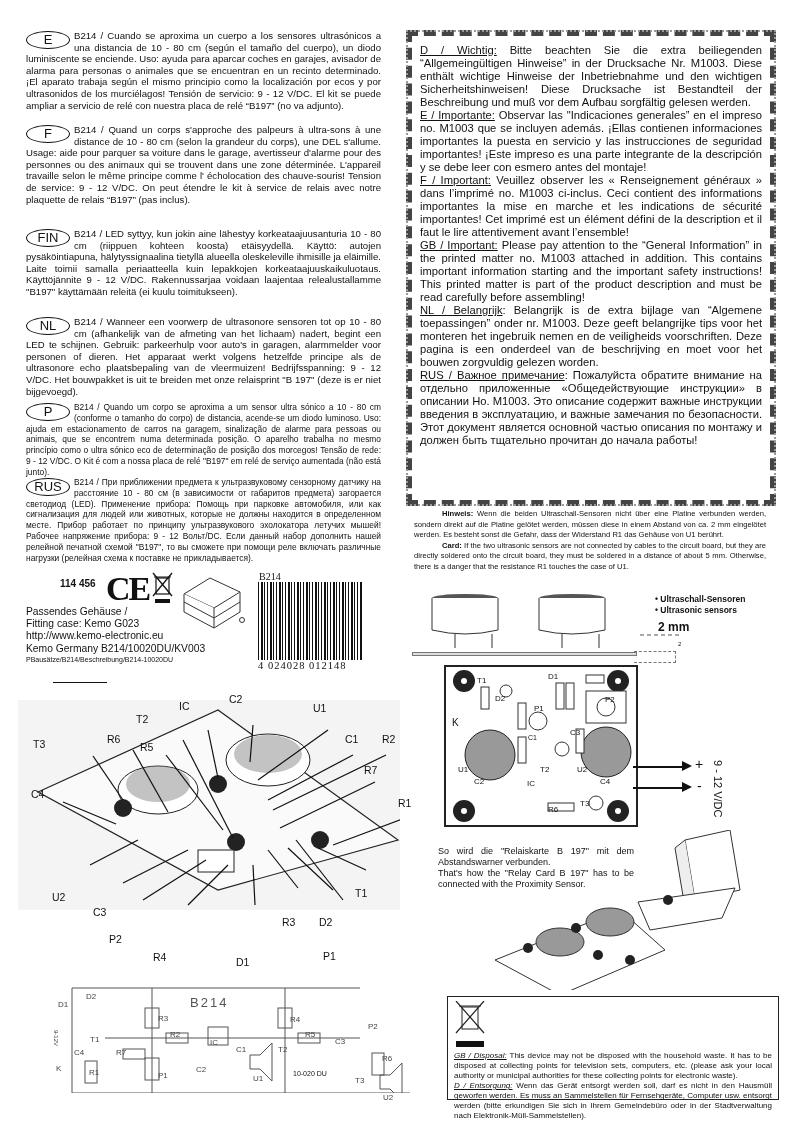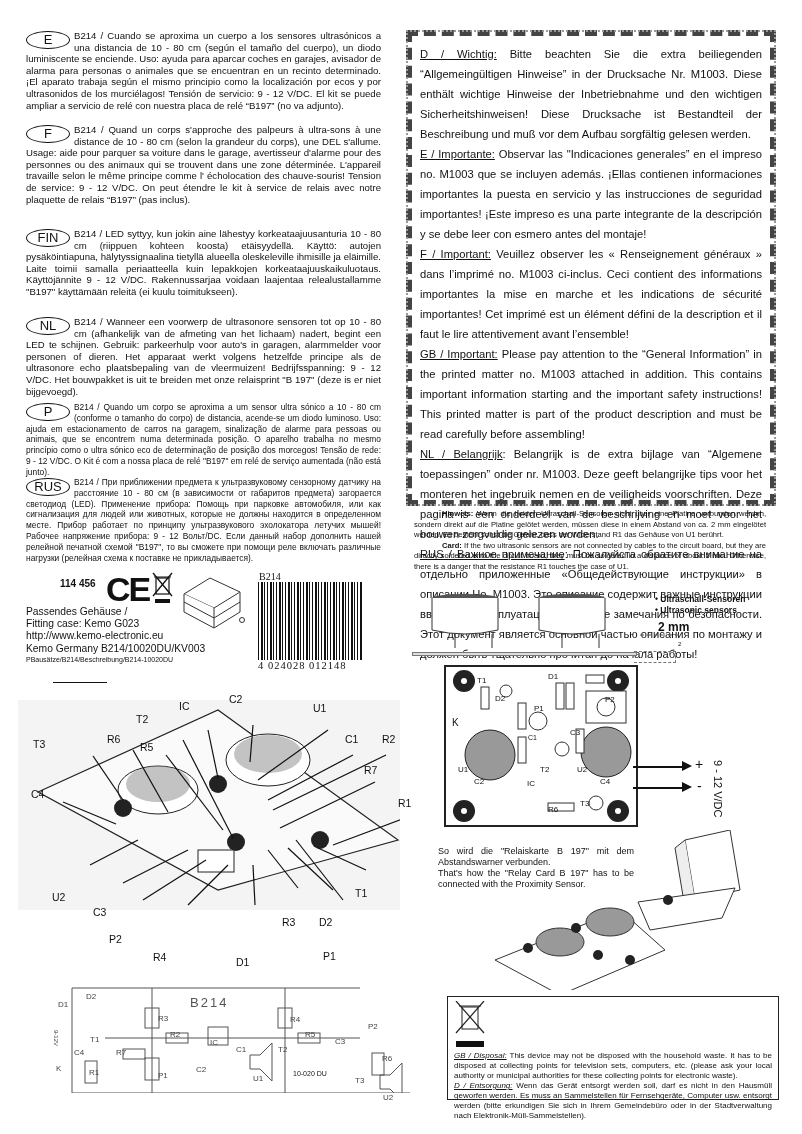--- a/index.html
+++ b/index.html
@@ -5,21 +5,21 @@
   * { box-sizing: border-box; margin: 0; padding: 0; }
   body { width: 802px; height: 1134px; background: #fff; position: relative; overflow: hidden;
          font-family: "Liberation Sans", sans-serif; color: #111; }
   .abs { position: absolute; }
   .lang-block { position: absolute; left: 26px; width: 355px; font-size: 9.6px; line-height: 11.6px; text-align: justify; }
   .lang-block.small { font-size: 8.4px; line-height: 10.8px; }
   .badge { float: left; border: 1.3px solid #111; border-radius: 50%; width: 44px; height: 18px;
            text-align: center; font-size: 13px; line-height: 16px; margin: 1px 4px 0 0; }
   .notice { position: absolute; left: 406px; top: 30px; width: 370px; height: 476px;
             border: 6px dashed #444; outline: 2px dotted #999; outline-offset: -2px; }
-  .notice-inner { position: absolute; left: 8px; top: 8px; right: 8px; font-size: 11.2px; line-height: 20px; text-align: justify; }
+  .notice-inner { position: absolute; left: 8px; top: 8px; right: 8px; font-size: 11.2px; line-height: 13px; text-align: justify; }
   .notice-inner u { text-decoration: underline; }
   .note-text { position: absolute; left: 414px; top: 509px; width: 352px; font-size: 7.6px; line-height: 10.6px; text-align: justify; }
   .bold { font-weight: bold; margin-left: 28px; }
   .disposal { position: absolute; left: 447px; top: 996px; width: 332px; height: 104px; border: 1.5px solid #222;
               padding: 4px 6px; font-size: 8px; line-height: 10px; text-align: justify; }
   .disposal i u { font-style: italic; }
   .label { position: absolute; font-size: 10.5px; }
 </style>
 </head>
 <body>
@@ -43,21 +43,21 @@
 <div class="lang-block small" style="top:402px;">
   <span class="badge">P</span>
   <span>B214 / Quando um corpo se aproxima a um sensor ultra sónico a 10 - 80 cm (conforme o tamanho do corpo) de distancia, acende-se um diodo luminoso. Uso: ajuda em estacionamento de carros na garagem, sinalização de alarme para pessoas ou animais, que se encontrem numa determinada posição. O aparelho trabalha no mesmo princípio como o ultra sónico eco de determinação de posição dos morcegos! Tensão de rede: 9 - 12 V/DC. O Kit é com a nossa placa de relé "B197" em relé de serviço aumentada (não está junto).</span>
 </div>
 <div class="lang-block small" style="top:477px;">
   <span class="badge">RUS</span>
   <span>B214 / При приближении предмета к ультразвуковому сензорному датчику на расстояние 10 - 80 см (в зависимости от габаритов предмета) загорается светодиод (LED). Применение прибора: Помощь при парковке автомобиля, или как сигнализация для людей или животных, которые не должны находится в определенном месте. Прибор работает по принципу ультразвукового эхолокатора летучих мышей! Рабочее напряжение прибора: 9 - 12 Вольт/DC. Если данный набор дополнить нашей релейной печатной схемой "B197", то вы сможете при помощи реле включать различные нагрузки (релейная схема к поставке не прикладывается).</span>
 </div>
 
 <div class="abs bold" style="left:32px;top:578px;font-size:10px;">114 456</div>
-<div class="abs" style="left:106px;top:570px;font-size:34px;font-weight:bold;letter-spacing:-2px;">CE</div>
+<div class="abs" style="left:106px;top:570px;font-size:34px;font-weight:bold;letter-spacing:-2px;font-family:Liberation Serif, serif;">CE</div>
 <svg class="abs" style="left:152px;top:572px" width="22" height="32">
   <rect x="4" y="6" width="13" height="16" fill="none" stroke="#111" stroke-width="1.2"></rect>
   <line x1="2" y1="5" x2="19" y2="5" stroke="#111"></line>
   <line x1="1" y1="1" x2="20" y2="24" stroke="#111" stroke-width="1.3"></line>
   <line x1="20" y1="1" x2="1" y2="24" stroke="#111" stroke-width="1.3"></line>
   <rect x="3" y="27" width="15" height="4" fill="#111"></rect>
 </svg>
 <svg class="abs" style="left:180px;top:574px" width="66" height="58">
   <path d="M4 20 L30 4 L60 18 L34 34 Z" fill="#fff" stroke="#333"></path>
   <path d="M4 20 L4 38 L34 54 L34 34" fill="#fff" stroke="#333"></path>

